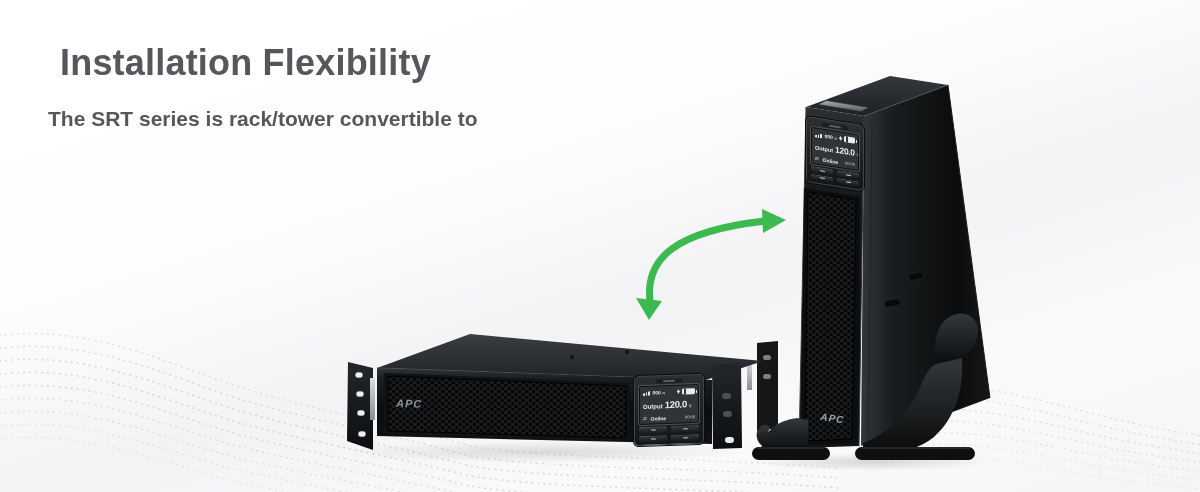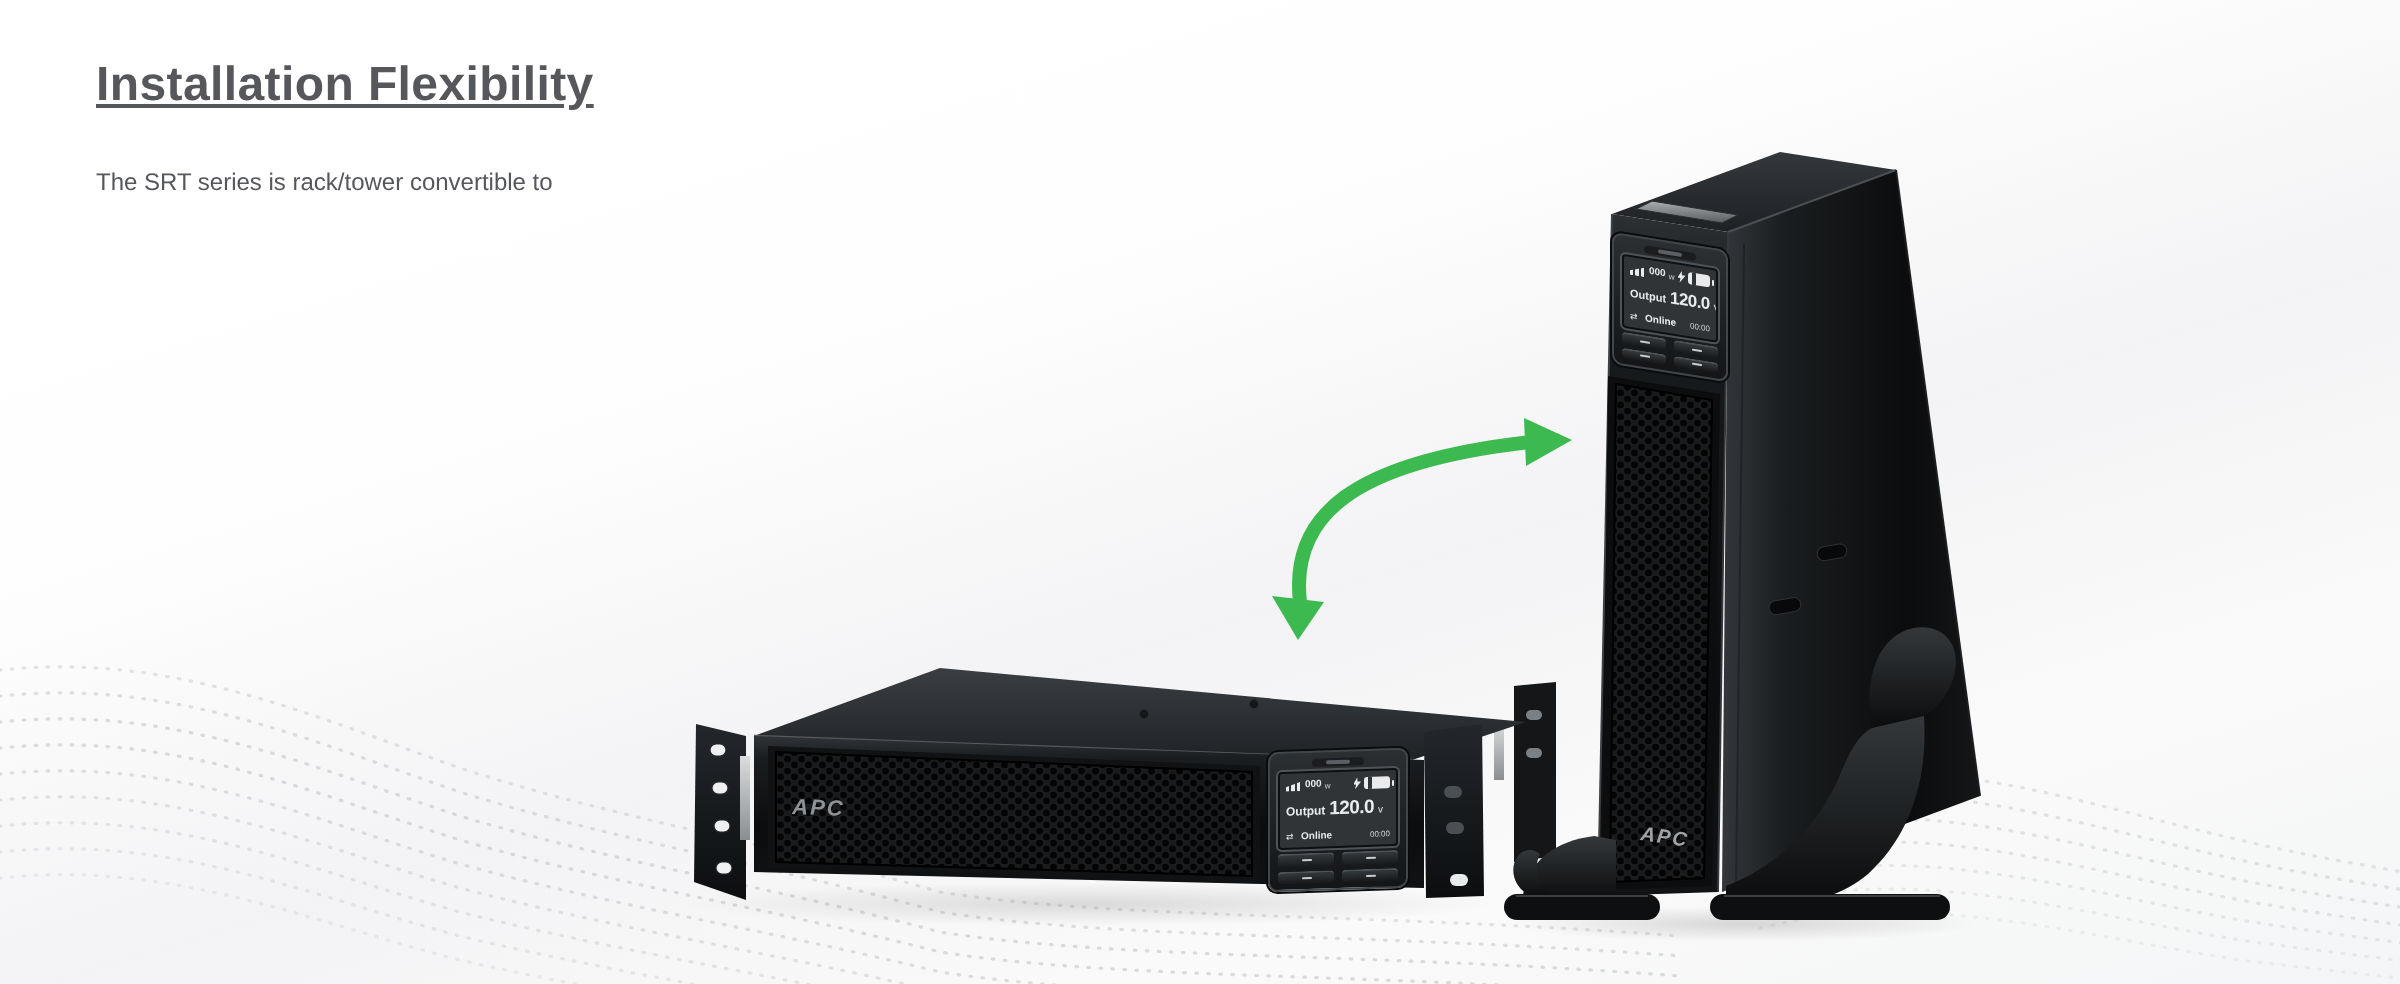--- a/index.html
+++ b/index.html
@@ -4,22 +4,22 @@
 <style>
   html,body{margin:0;padding:0;background:#fff;}
   .scene{
     position:relative;width:1200px;height:492px;overflow:hidden;
     background:linear-gradient(163deg,#ffffff 0%,#fefefe 34%,#f3f3f5 58%,#fafafa 78%,#f4f5f6 100%);
     font-family:"Liberation Sans",sans-serif;
   }
   .art{position:absolute;left:0;top:0;width:1200px;height:492px;}
   
   .copy{position:absolute;left:48px;top:28px;color:#55575b;}
-  .copy h1{margin:0;font-size:24px;font-weight:bold;letter-spacing:.2px;line-height:1.25;text-decoration:underline;}
-  .copy p{margin:20px 0 1px 0;font-size:12px;font-weight:normal;line-height:27px;}
+  .copy h1{margin:12px;font-size:36px;font-weight:bold;letter-spacing:.2px;line-height:1.25;}
+  .copy p{margin:20px 0 1px 0;font-size:21px;font-weight:bold;line-height:27px;}
   
   .ups-panel{
     position:absolute;box-sizing:border-box;display:flex;flex-direction:column;
     background:linear-gradient(180deg,#2b2f32,#131517);
     border:1px solid #41464a;border-radius:5px;padding:3px 4px;
     box-shadow:0 0 0 1px #0a0b0c;
   }
   .panel-rack{left:634px;top:375px;width:70px;height:70px;transform:skewY(-2deg);}
   .panel-tower{left:806px;top:116px;width:58px;height:66px;transform:skewY(9deg);transform-origin:0 0;}
   .mod-slot{width:26px;height:4px;margin:0 auto 2px auto;background:#1a1c1e;border-radius:2px;position:relative;flex:none;}

